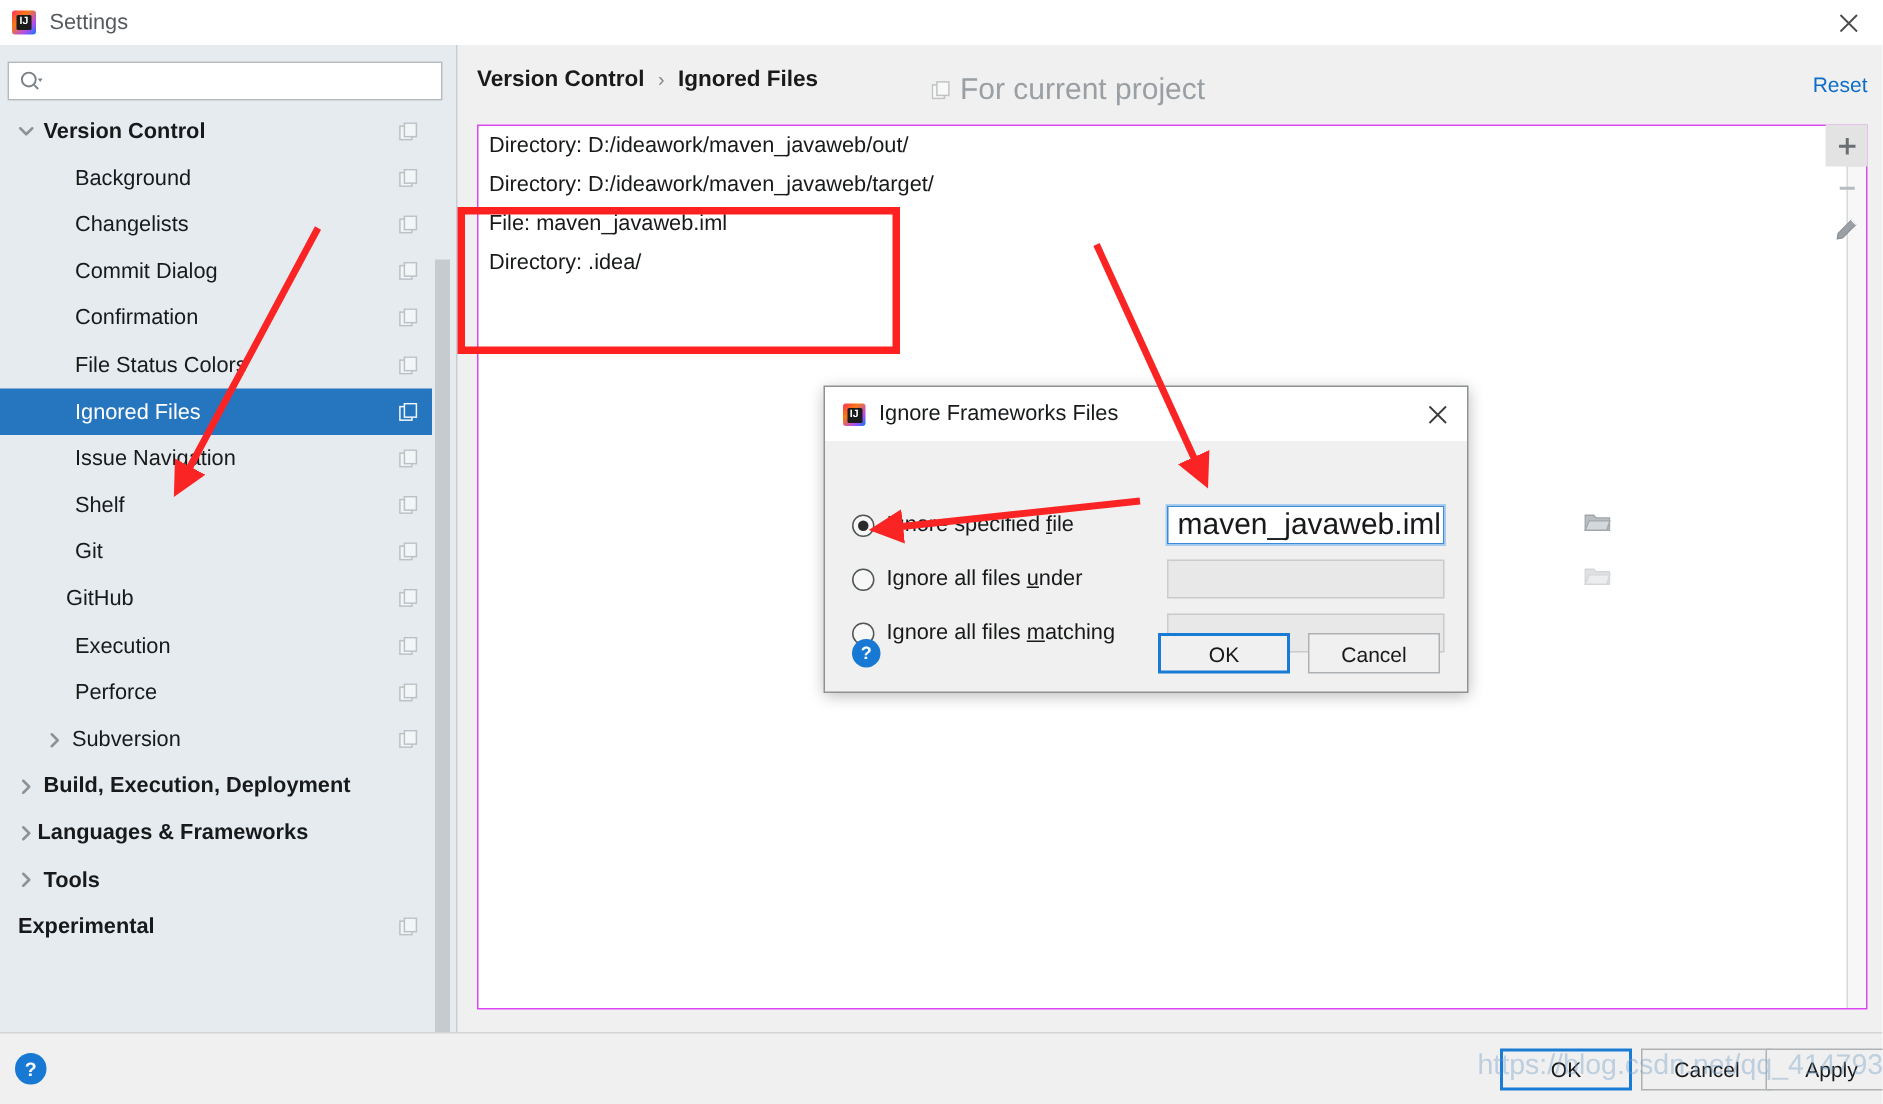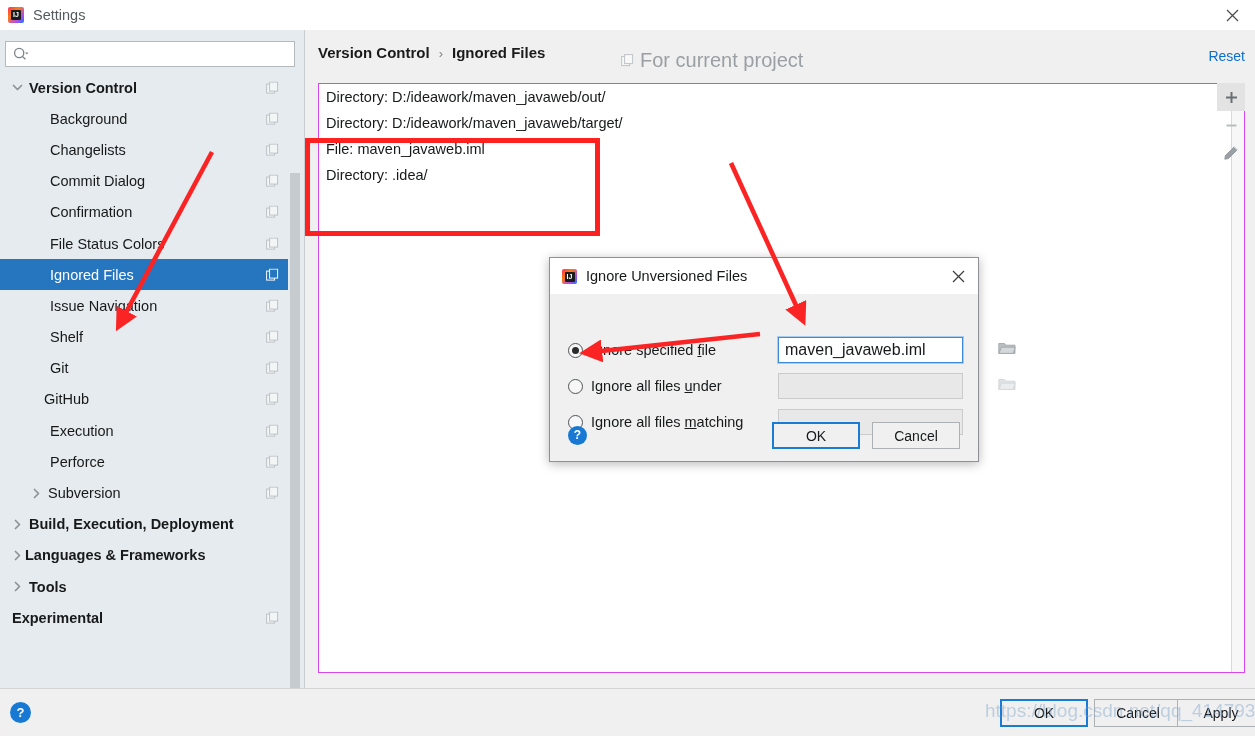--- a/index.html
+++ b/index.html
@@ -234,21 +234,21 @@
     display: flex; align-items: center;
   }
   .field.enabled {
     background: #ffffff; border: 1px solid #3d8bd6; outline: 1px solid #a8cdee;
   }
   .field.disabled {
     background: #e8e8e8; border: 1px solid #cbcbcb;
   }
   .field input {
     border: none; outline: none; background: transparent; flex: 1 1 auto;
-    font-family: "Liberation Sans", sans-serif; font-size: 16px;
+    font-family: "Liberation Sans", sans-serif; font-size: 20px;
     padding: 0 6px; color: #17191a;
   }
   .field input:disabled { color: #9a9a9a; }
   .folder-ico { margin-right: 6px; flex: 0 0 auto; display: block; }
 
   .dlg-help {
     position: absolute; left: 18px; bottom: 16px; width: 19px; height: 19px;
     border-radius: 50%; background: #1779d4; color: #fff;
     font-size: 12px; font-weight: bold; text-align: center; line-height: 19px;
     cursor: default;
@@ -545,21 +545,21 @@
     <div class="btn default" id="btn-ok">OK</div>
     <div class="btn" id="btn-cancel">Cancel</div>
     <div class="btn" id="btn-apply">Apply</div>
   </div>
 
   <div class="dlg">
     <div class="dlg-title">
       <div class="ij-logo">
         <span>IJ</span>
       </div>
-      <div class="dlg-title-text">Ignore Unversioned Files</div>
+      <div class="dlg-title-text">Ignore Frameworks Files</div>
       <div class="dlg-close">
         <svg width="13" height="13" viewBox="0 0 13 13">
           <path d="M1 1 L12 12 M12 1 L1 12" stroke="#3b3b3b" stroke-width="1.2" fill="none"></path>
         </svg>
       </div>
     </div>
 
     <div class="dlg-body">
       <div id="dlg-options">
           <div class="radio-row" style="top: 48px;">

